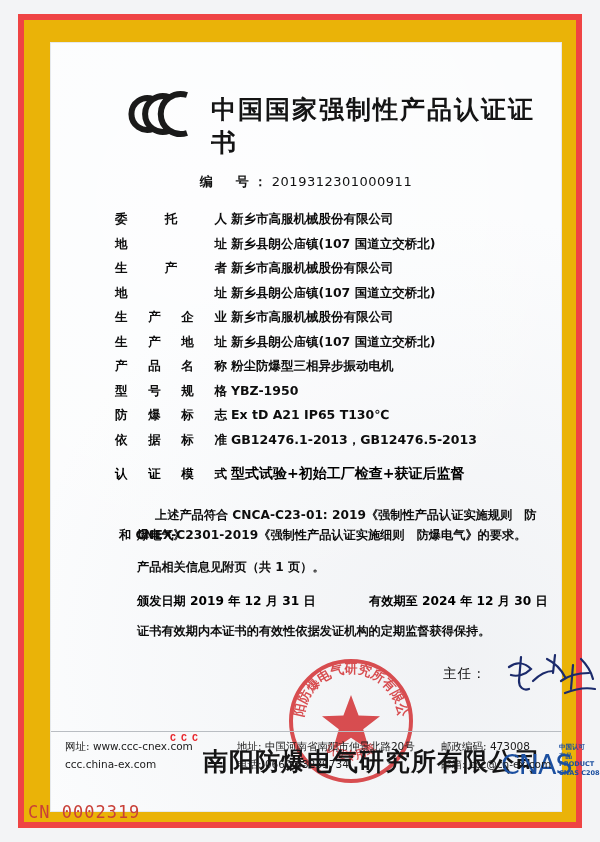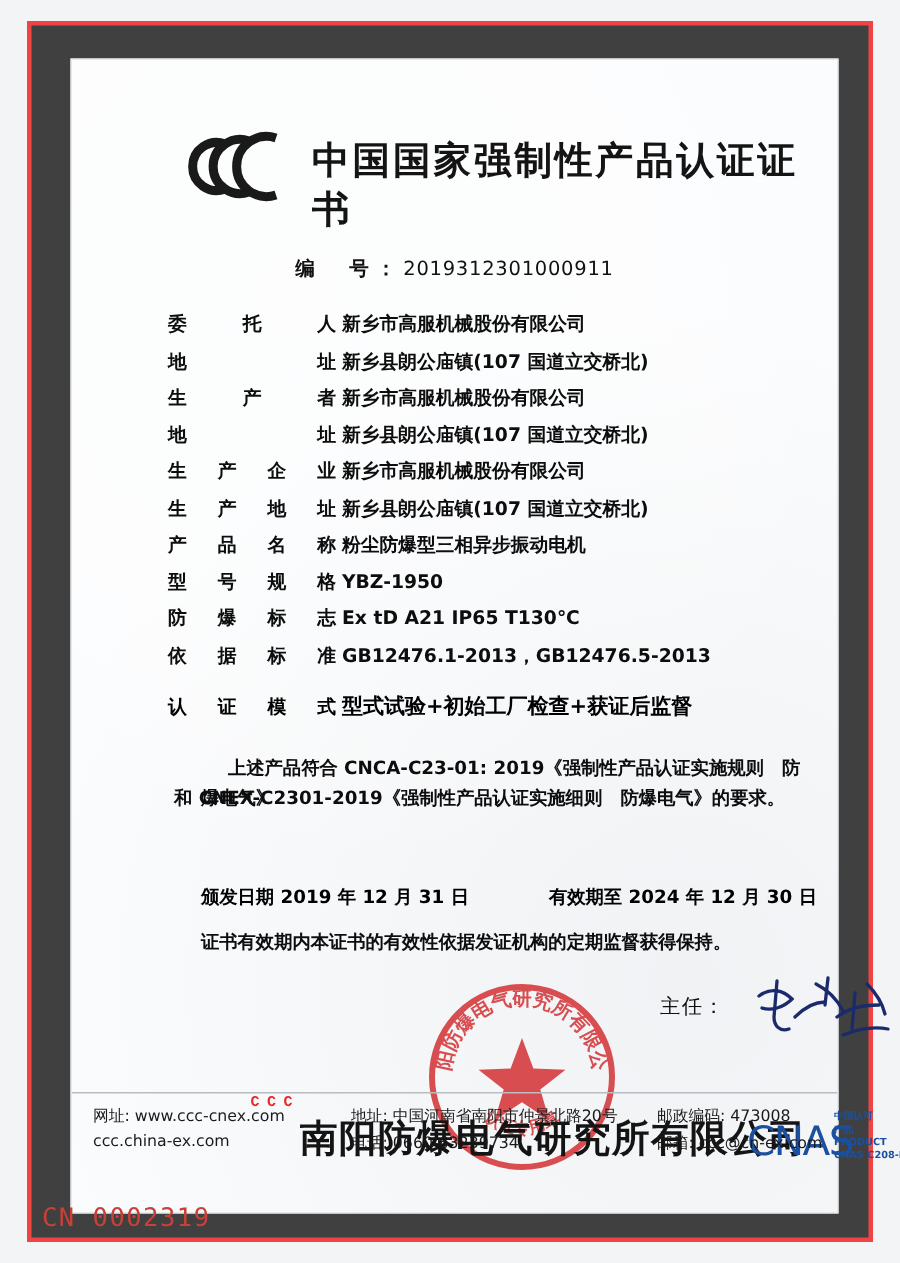--- a/index.html
+++ b/index.html
@@ -20,22 +20,22 @@
     background: #f3f4f6;
     box-sizing: border-box;
   }
   
   #sheet {
     position: absolute;
     left: 18px;
     top: 14px;
     width: 564px;
     height: 814px;
-    background: #404040;
-    border: 3px solid #ef4444;
+    background: #eab308;
+    border: 6px solid #ef4444;
     box-sizing: border-box;
   }
   #inner {
     position: absolute;
     left: 26px;
     top: 22px;
     width: 512px;
     height: 770px;
     background: #fbfcfd;
     border: 1px solid #e6e9ec;
@@ -412,20 +412,21 @@
           <span>认</span>
             <span>证</span>
             <span>模</span>
             <span>式</span>
         </div>
         <div class="mode-value">型式试验+初始工厂检查+获证后监督</div>
       </div>
 
       <div class="para p1">上述产品符合 CNCA-C23-01: 2019《强制性产品认证实施规则　防爆电气》</div>
       <div class="para p2">和 CNEX-C2301-2019《强制性产品认证实施细则　防爆电气》的要求。</div>
+      <div class="para p3">产品相关信息见附页（共 1 页）。</div>
 
       <div class="date-row">
         <span>颁发日期 2019 年 12 月 31 日</span>
         <span class="valid">有效期至 2024 年 12 月 30 日</span>
       </div>
 
       <div class="para p5">证书有效期内本证书的有效性依据发证机构的定期监督获得保持。</div>
 
       <div class="sign-label">主任：</div>
       <div class="signature">

